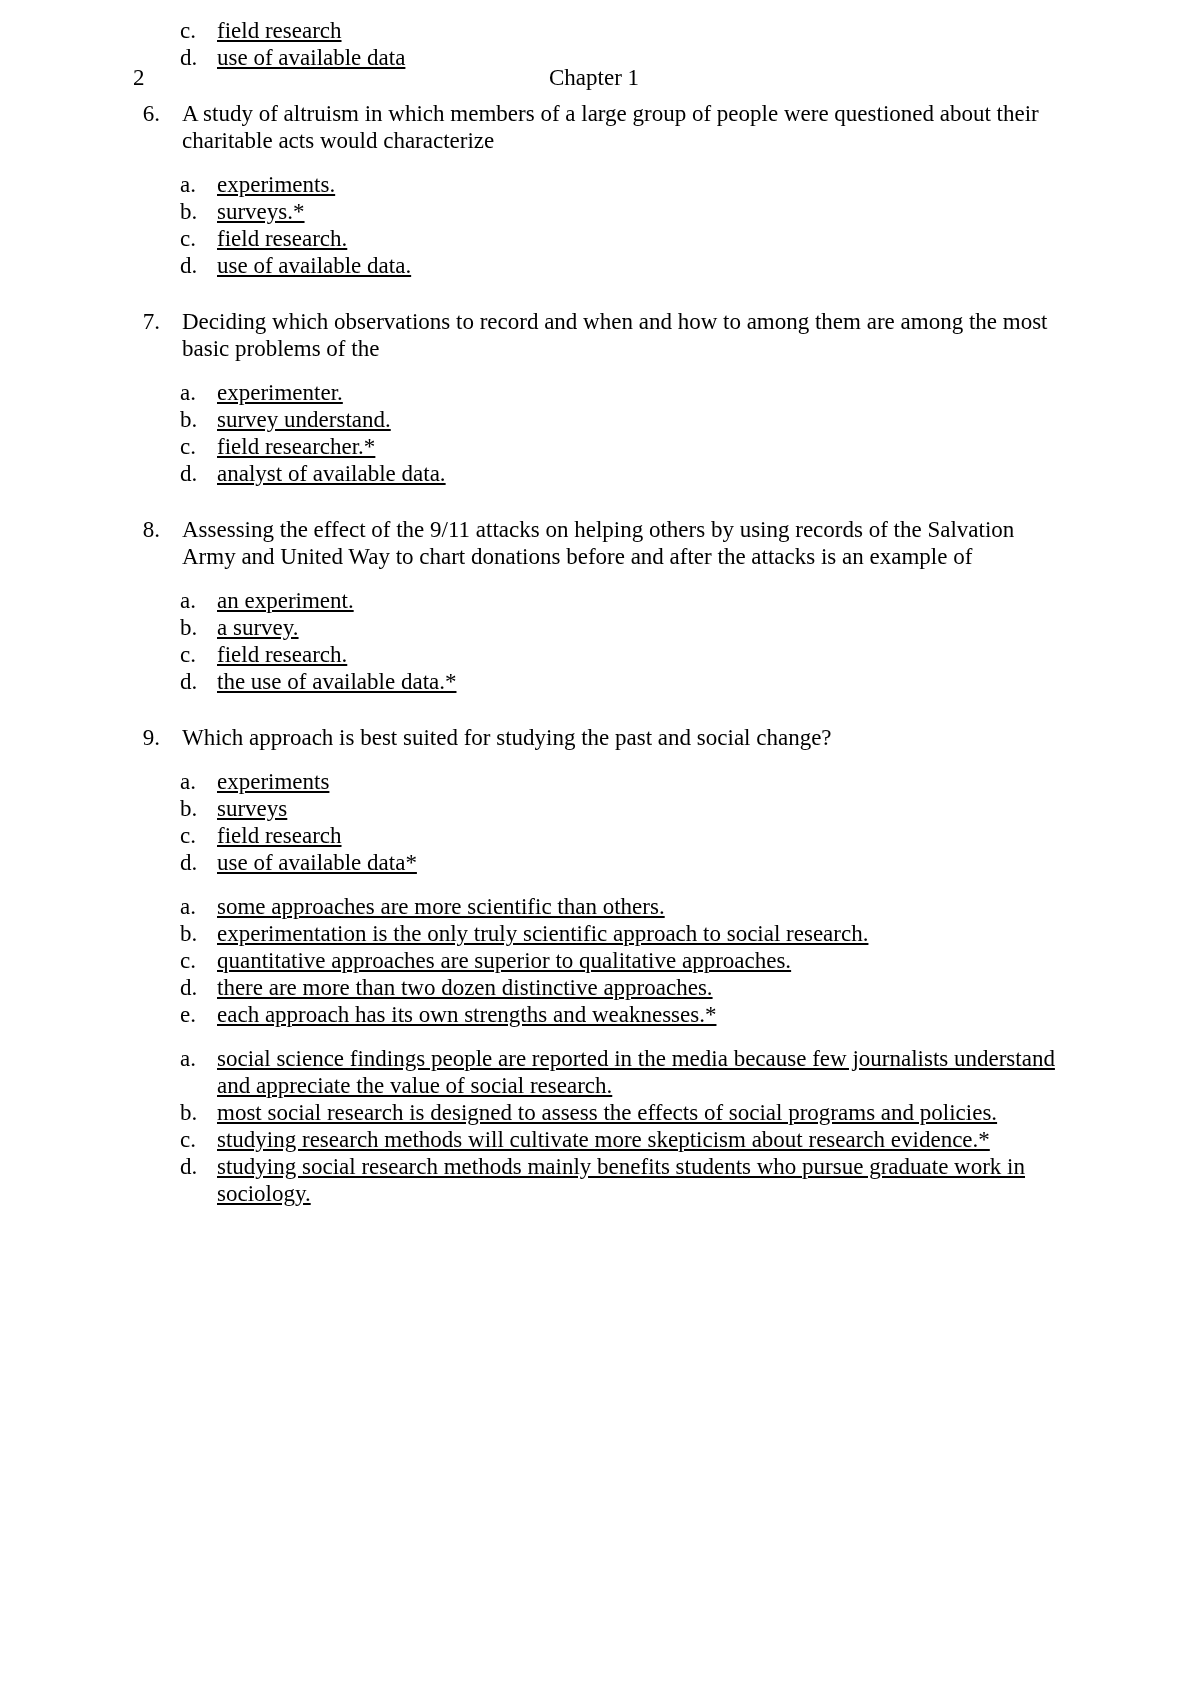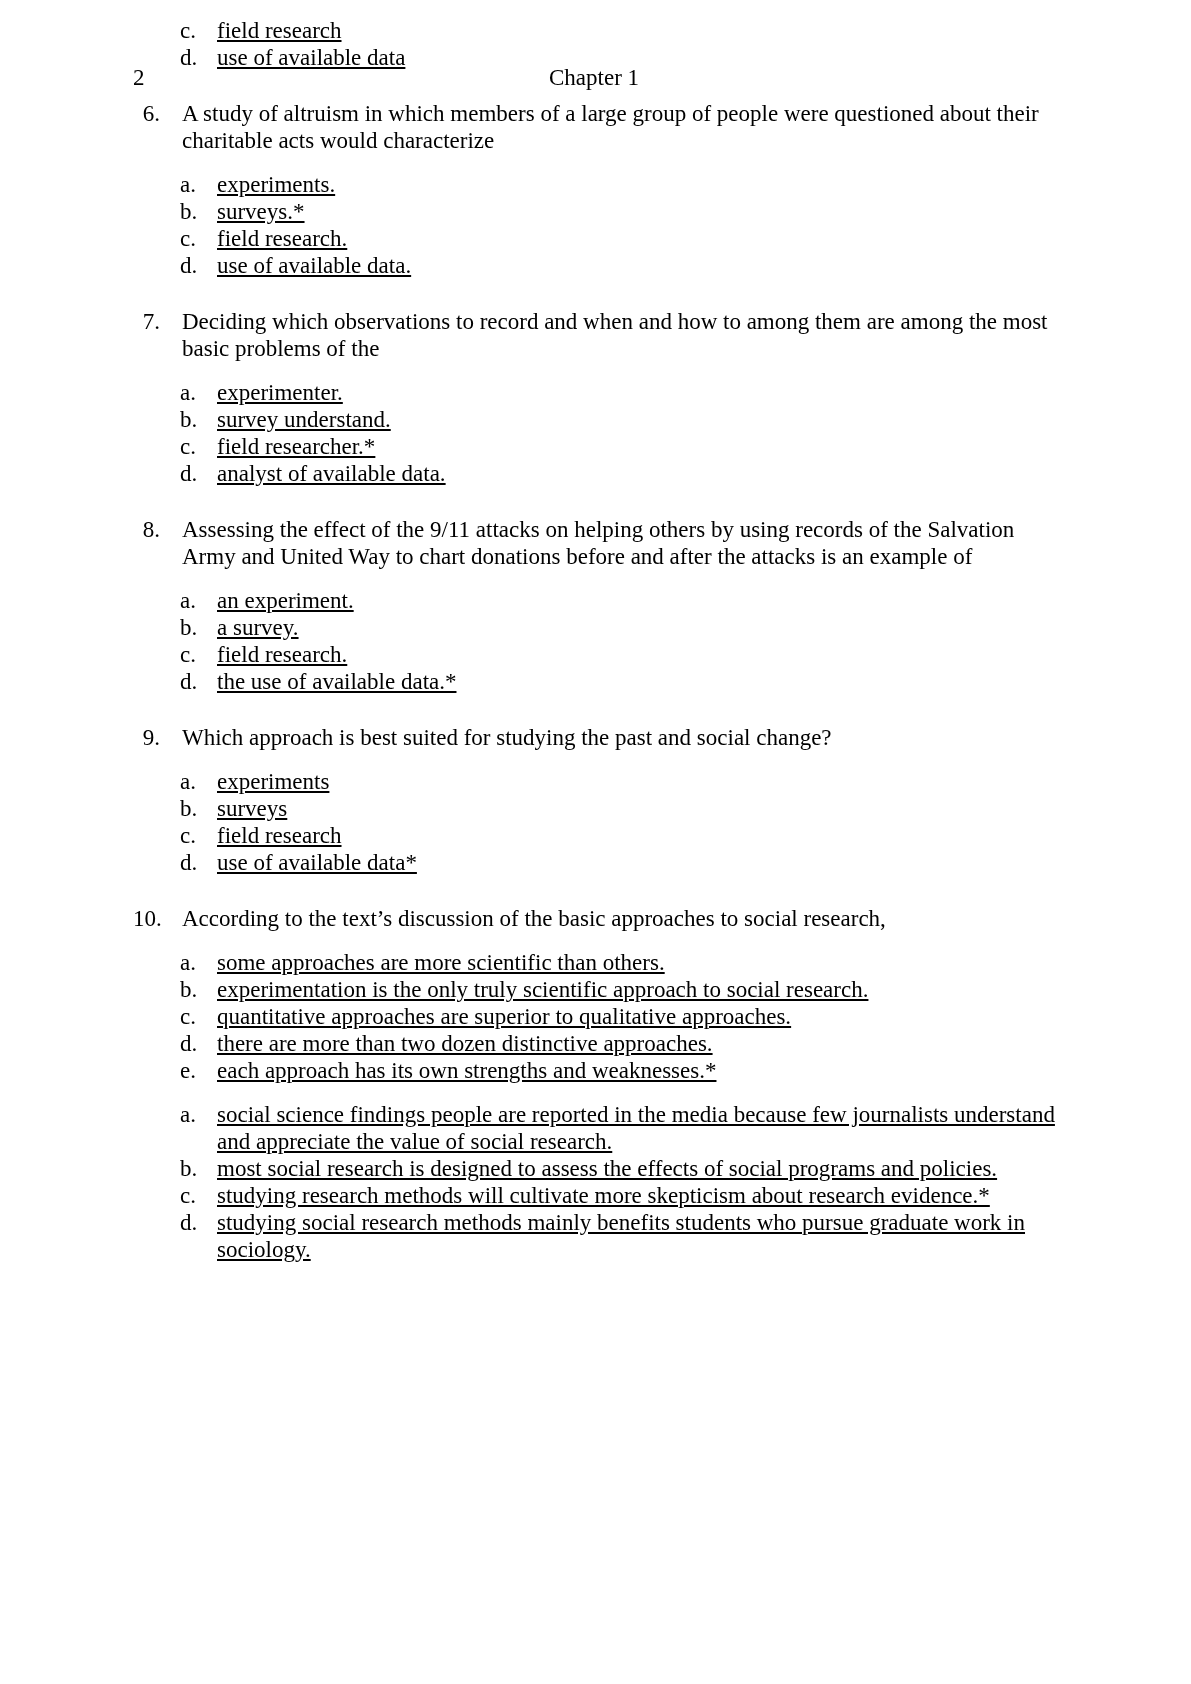--- a/index.html
+++ b/index.html
@@ -186,24 +186,20 @@
       <div class="option">
         <span class="letter">c.</span>
         <span class="otext">field research</span>
       </div>
       <div class="option">
         <span class="letter">d.</span>
         <span class="otext">use of available data*</span>
       </div>
     </div>
 
-    <div class="question">
-      <span class="qnum">10.</span>
-      <span class="qtext">According to the text’s discussion of the basic approaches to social research,</span>
-    </div>
     <div class="options">
       <div class="option">
         <span class="letter">a.</span>
         <span class="otext">some approaches are more scientific than others.</span>
       </div>
       <div class="option">
         <span class="letter">b.</span>
         <span class="otext">experimentation is the only truly scientific approach to social research.</span>
       </div>
       <div class="option">

